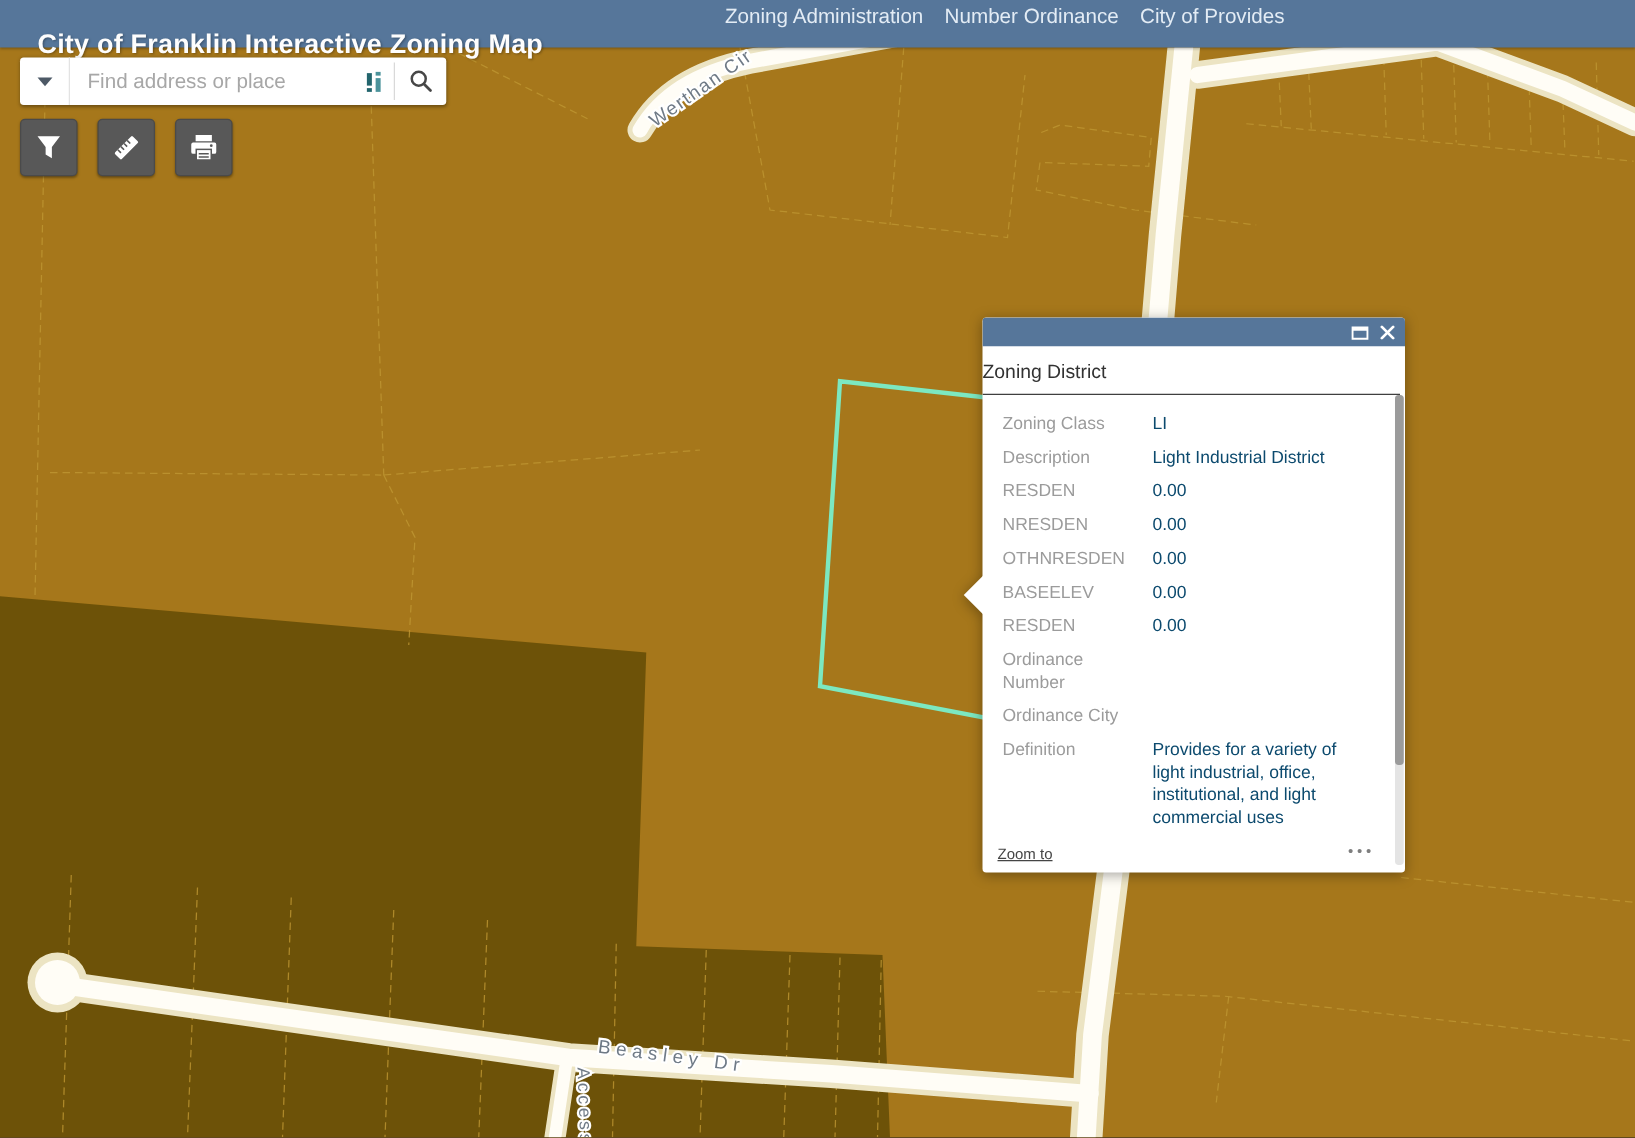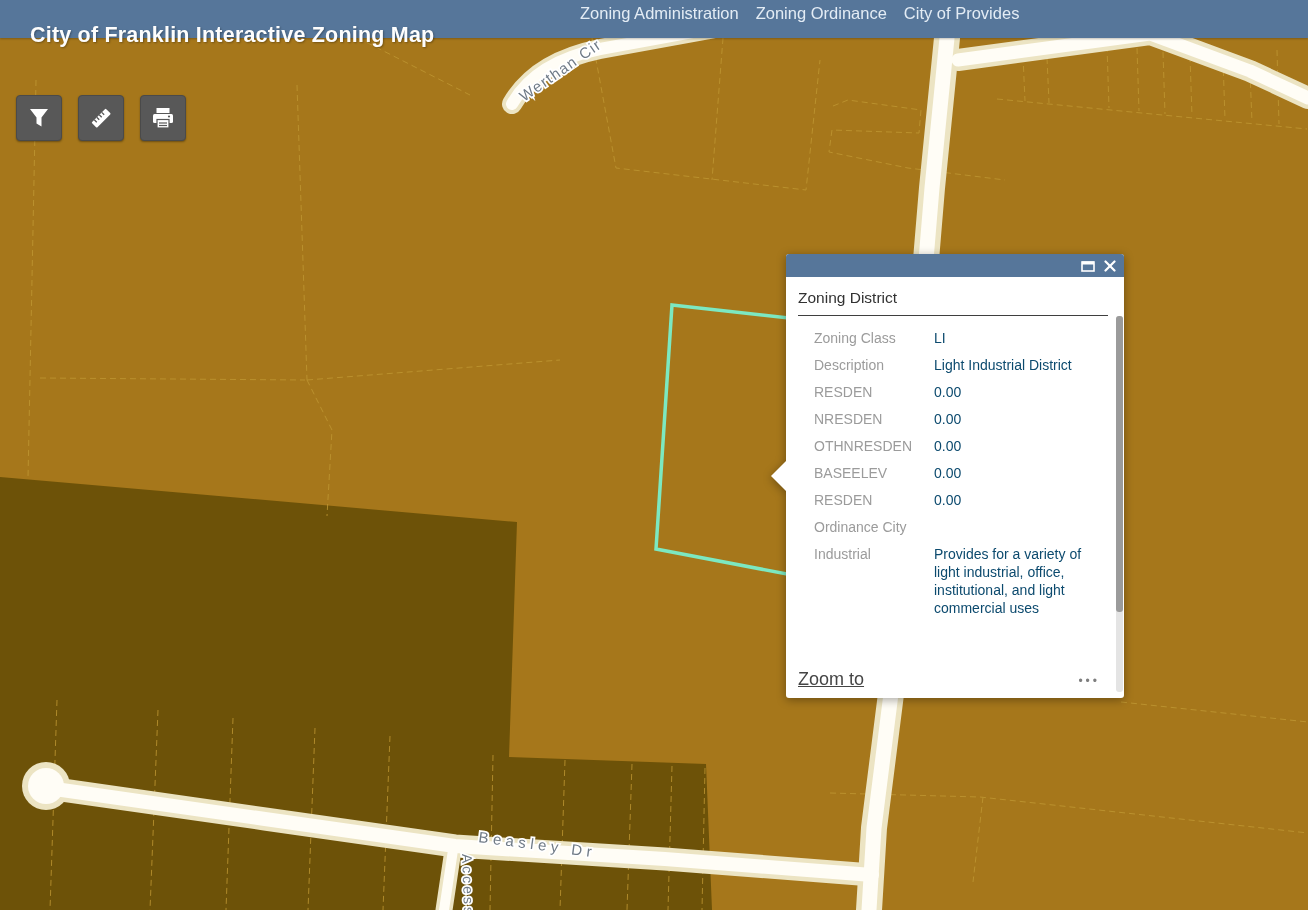--- a/index.html
+++ b/index.html
@@ -45,28 +45,28 @@
   
   .popup{position:absolute;left:786px;top:254px;width:338px;height:444px;z-index:20;
          filter:drop-shadow(0 2px 5px rgba(0,0,0,.35));}
   .popup-main{position:absolute;inset:0;background:#fff;border-radius:3px;overflow:hidden;}
   .titlebar{height:23px;background:#56769a;position:relative;}
   .tb-icons{position:absolute;right:8px;top:0;height:23px;display:flex;align-items:center;gap:9px;}
   .tb-btn{background:none;border:none;padding:0;display:flex;cursor:pointer;}
   .popup-arrow{position:absolute;left:-15px;top:206px;width:0;height:0;
                border-top:16px solid transparent;border-bottom:16px solid transparent;
                border-right:16px solid #fff;}
-  .pbody{position:absolute;top:23px;bottom:0;left:0;right:0;padding:10px 12px 0;}
+  .pbody{position:absolute;top:23px;bottom:0;left:0;right:0;padding:10px 0 0;}
   .ptitle{font-size:15.5px;color:#323232;margin:2px 0 8px 0;}
   .pdivider{height:1px;background:#3f3f3f;margin-right:4px;}
   .rows{margin-top:13px;}
   .prow{display:flex;margin-bottom:9px;font-size:14px;line-height:18px;}
   .plabel{width:108px;flex:none;color:#9b9b9b;margin-left:16px;}
   .pvalue{margin-left:12px;flex:1;color:#0c4a6e;padding-right:26px;}
-  .zoomto{position:absolute;left:12px;bottom:8px;font-size:18px;color:#454545;
+  .zoomto{position:absolute;left:12px;bottom:8px;font-size:12px;color:#454545;
           text-decoration:underline;cursor:pointer;}
   .dots{position:absolute;right:24px;bottom:10px;font-size:12px;letter-spacing:3px;color:#7e7e7e;cursor:pointer;}
   .sb{position:absolute;right:1px;top:39px;width:7px;height:376px;background:#e4e4e4;border-radius:3px;}
   .sbthumb{width:7px;height:296px;background:#9b9b9b;border-radius:3px;cursor:pointer;}
 </style>
 </head>
 <body>
 
 <div class="stage">
 
@@ -135,25 +135,46 @@
       <text class="street-label" transform="translate(462,816) rotate(88)" font-size="14" letter-spacing="3">Access</text>
 
       <polygon points="672,267 834,285 834,545 656,511" fill="none" stroke="#7ce8c1" stroke-width="3.5" stroke-linejoin="miter"></polygon>
     </svg>
   </div>
 
   <header class="app-header">
     <h1 class="app-title">City of Franklin Interactive Zoning Map</h1>
     <nav class="top-nav">
       <a>Zoning Administration</a>
-      <a>Zoning Ordinance</a>
+      <a>Number Ordinance</a>
       <a>City of Provides</a>
     </nav>
   </header>
 
+  <div class="search">
+    <button class="caret-btn">
+      <span class="caret"></span>
+    </button>
+    <input type="text" placeholder="Find address or place" style="">
+    <span class="sugg">
+      <svg width="14" height="19" viewBox="0 0 14 19">
+        <rect x="1.5" y="2.5" width="4" height="10" fill="#23656d"></rect>
+        <rect x="1.5" y="14.5" width="4" height="3" fill="#23656d"></rect>
+        <rect x="8.5" y="1.5" width="4" height="3" fill="#4b939b"></rect>
+        <rect x="8.5" y="6.5" width="4" height="11" fill="#4b939b"></rect>
+      </svg>
+    </span>
+    <span class="vdiv"></span>
+    <button class="mag-btn">
+      <svg width="20" height="20" viewBox="0 0 20 20">
+        <circle cx="8" cy="8" r="5.6" fill="none" stroke="#474747" stroke-width="2"></circle>
+        <line x1="12.6" y1="12.6" x2="17.4" y2="17.4" stroke="#474747" stroke-width="2.2" stroke-linecap="round"></line>
+      </svg>
+    </button>
+  </div>
 
   <div class="tools">
     <button class="tool-btn">
       <svg width="22" height="20" viewBox="0 0 22 20">
         <path d="M2 1 H20 L13.5 9.5 V18.5 L8.5 15.5 V9.5 Z" fill="#ffffff"></path>
       </svg>
     </button>
     <button class="tool-btn">
       <svg width="26" height="26" viewBox="0 0 26 26">
         <g transform="rotate(-45 13 13)">
@@ -222,25 +243,29 @@
           </div>
           <div class="prow">
             <div class="plabel">BASEELEV</div>
             <div class="pvalue">0.00</div>
           </div>
           <div class="prow">
             <div class="plabel">RESDEN</div>
             <div class="pvalue">0.00</div>
           </div>
           <div class="prow">
+            <div class="plabel">Ordinance Number</div>
+            <div class="pvalue"></div>
+          </div>
+          <div class="prow">
             <div class="plabel">Ordinance City</div>
             <div class="pvalue"></div>
           </div>
           <div class="prow">
-            <div class="plabel">Industrial</div>
+            <div class="plabel">Definition</div>
             <div class="pvalue">Provides for a variety of light industrial, office, institutional, and light commercial uses</div>
           </div>
         </div>
         <a class="zoomto">Zoom to</a>
         <div class="dots">•••</div>
         <div class="sb">
           <div class="sbthumb"></div>
         </div>
       </div>
     </div>

